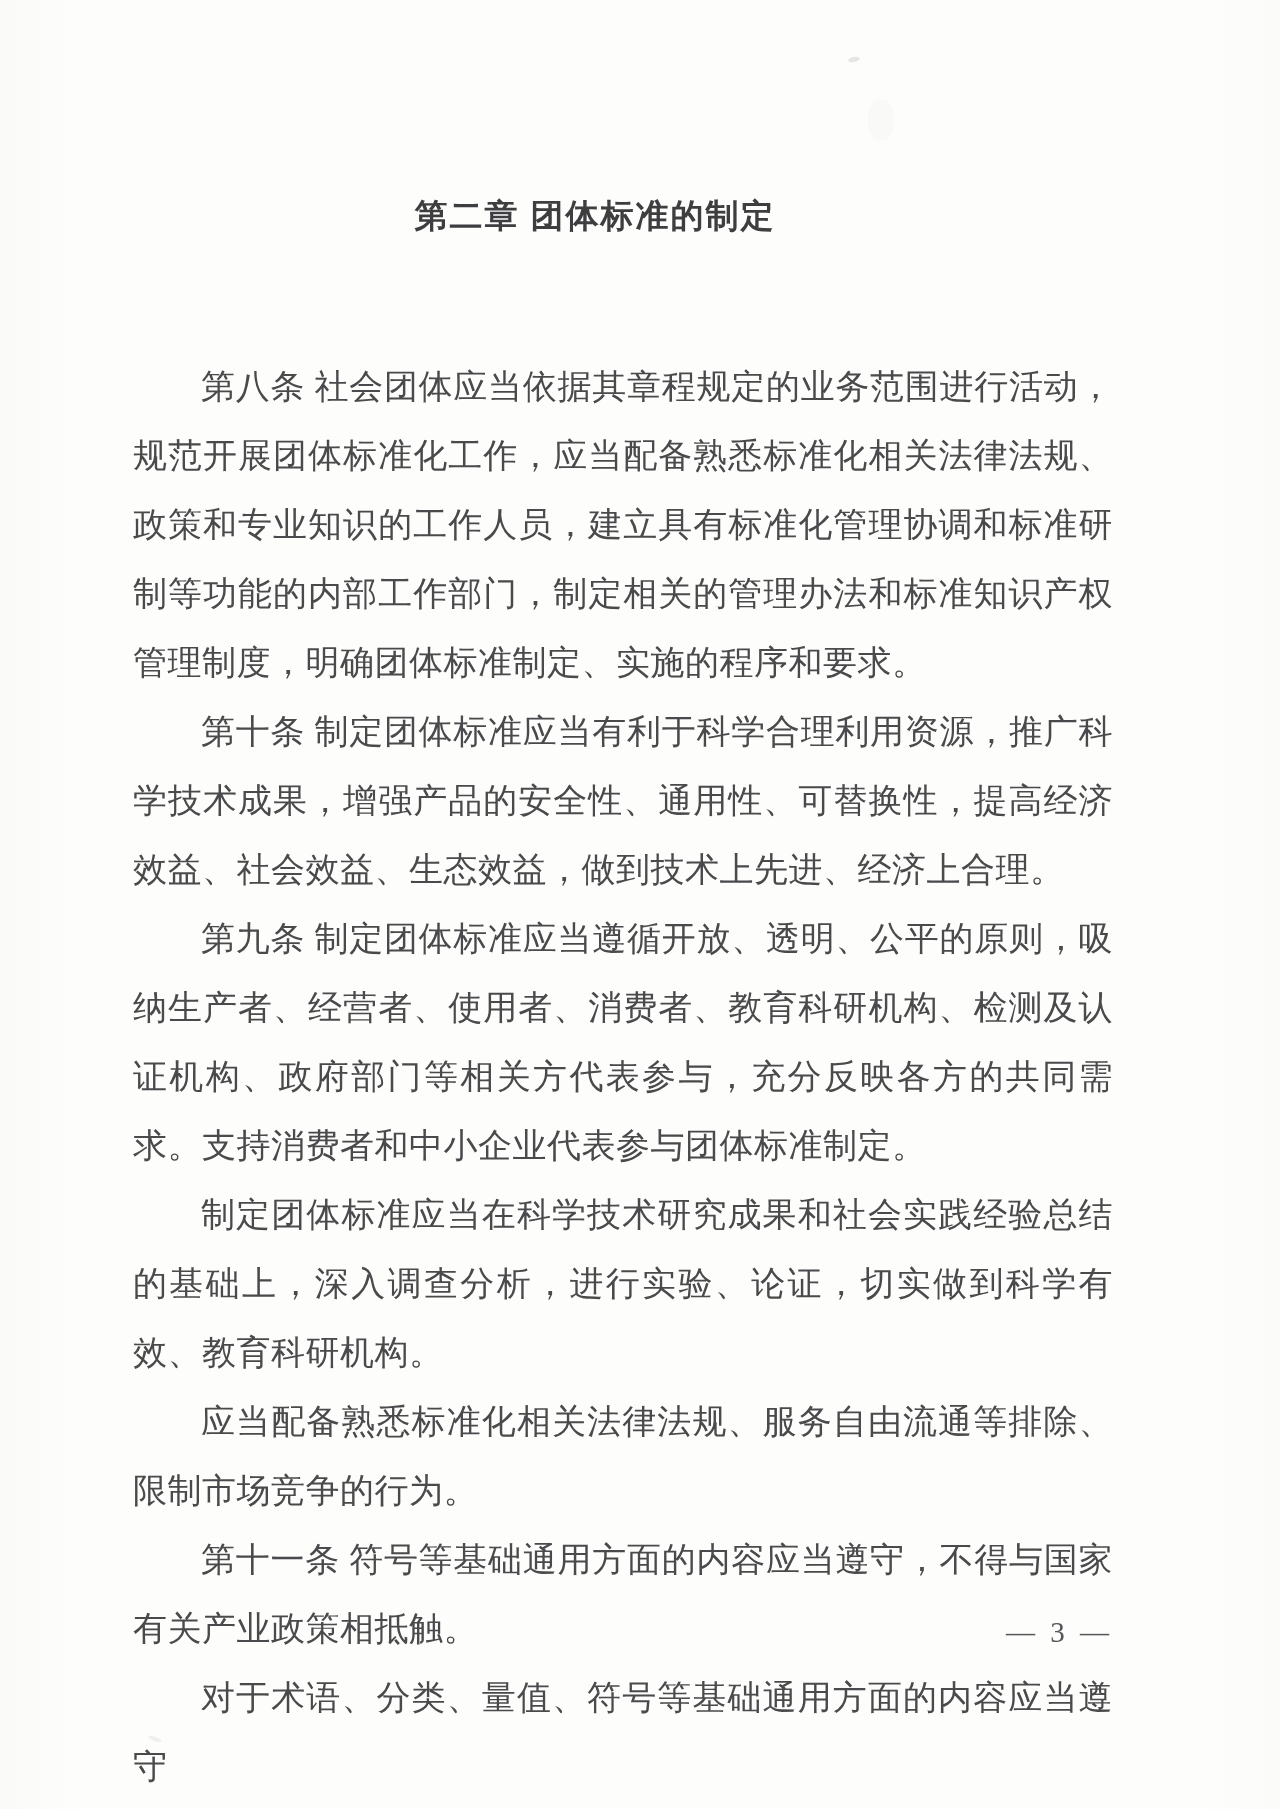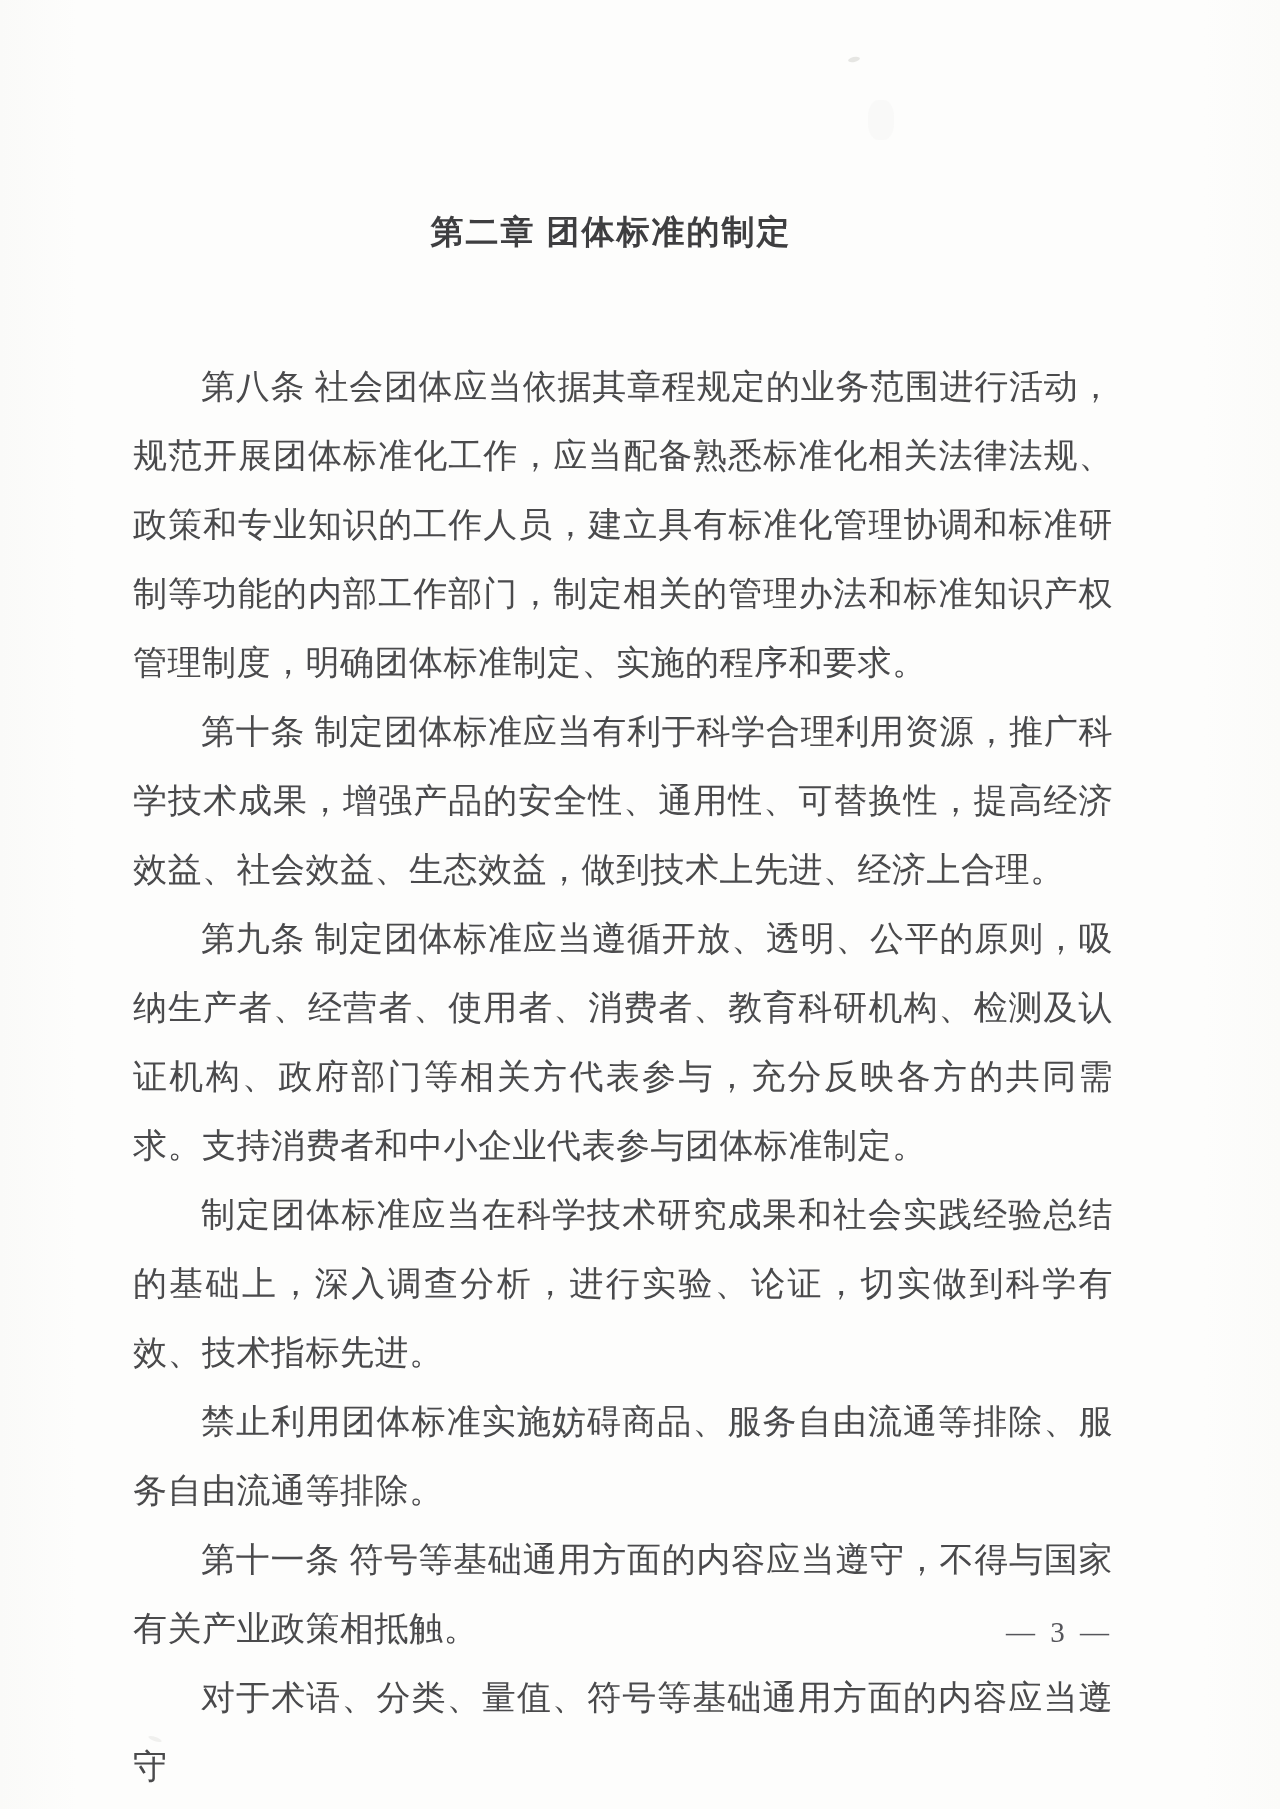--- a/index.html
+++ b/index.html
@@ -15,21 +15,21 @@
     width: 1280px;
     height: 1809px;
     background: linear-gradient(90deg, #fafaf8 0%, #fdfdfc 6%, #fdfdfc 94%, #fbfbf9 100%);
     font-family: "Liberation Serif", "DejaVu Serif", serif;
   }
   .chapter-title {
     position: absolute;
     top: 194px;
     left: 133px;
     width: 980px;
-    margin: 16px;
+    margin: 0;
     text-align: center;
     font-family: "Liberation Sans", "DejaVu Sans", sans-serif;
     font-size: 33px;
     font-weight: bold;
     letter-spacing: 2px;
     color: #3e3e40;
     transform: translateX(-28px);
   }
   .doc-body {
     position: absolute;
@@ -95,21 +95,21 @@
   <div class="artifact a1"></div>
   <div class="artifact a2"></div>
   <div class="artifact a3"></div>
 
   <h1 class="chapter-title">第二章 团体标准的制定</h1>
 
   <div class="doc-body">
     <p>第八条 社会团体应当依据其章程规定的业务范围进行活动，规范开展团体标准化工作，应当配备熟悉标准化相关法律法规、政策和专业知识的工作人员，建立具有标准化管理协调和标准研制等功能的内部工作部门，制定相关的管理办法和标准知识产权管理制度，明确团体标准制定、实施的程序和要求。</p>
     <p>第十条 制定团体标准应当有利于科学合理利用资源，推广科学技术成果，增强产品的安全性、通用性、可替换性，提高经济效益、社会效益、生态效益，做到技术上先进、经济上合理。</p>
     <p>第九条 制定团体标准应当遵循开放、透明、公平的原则，吸纳生产者、经营者、使用者、消费者、教育科研机构、检测及认证机构、政府部门等相关方代表参与，充分反映各方的共同需求。支持消费者和中小企业代表参与团体标准制定。</p>
-    <p>制定团体标准应当在科学技术研究成果和社会实践经验总结的基础上，深入调查分析，进行实验、论证，切实做到科学有效、技术指标先进。</p>
-    <p>禁止利用团体标准实施妨碍商品、服务自由流通等排除、服务自由流通等排除。</p>
+    <p>制定团体标准应当在科学技术研究成果和社会实践经验总结的基础上，深入调查分析，进行实验、论证，切实做到科学有效、教育科研机构。</p>
+    <p>应当配备熟悉标准化相关法律法规、服务自由流通等排除、限制市场竞争的行为。</p>
     <p>第十一条 符号等基础通用方面的内容应当遵守，不得与国家有关产业政策相抵触。</p>
     <p>对于术语、分类、量值、符号等基础通用方面的内容应当遵守</p>
   </div>
 
   <div class="page-number">— 3 —</div>
 
 </div>
 
 </body></html>

